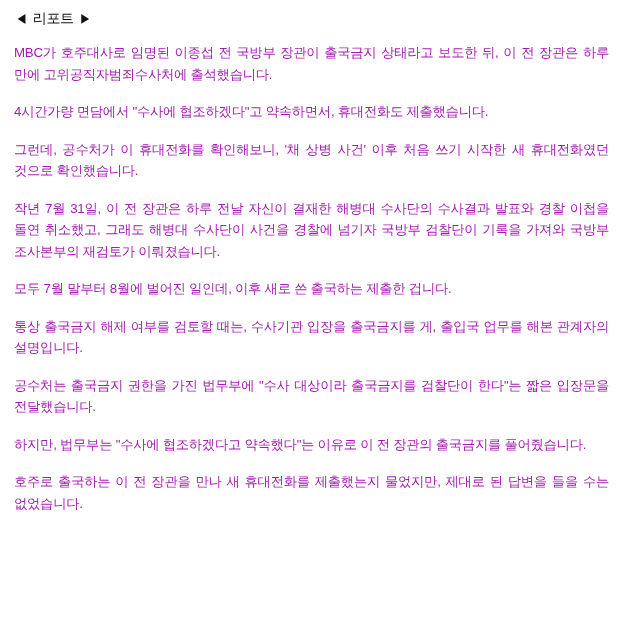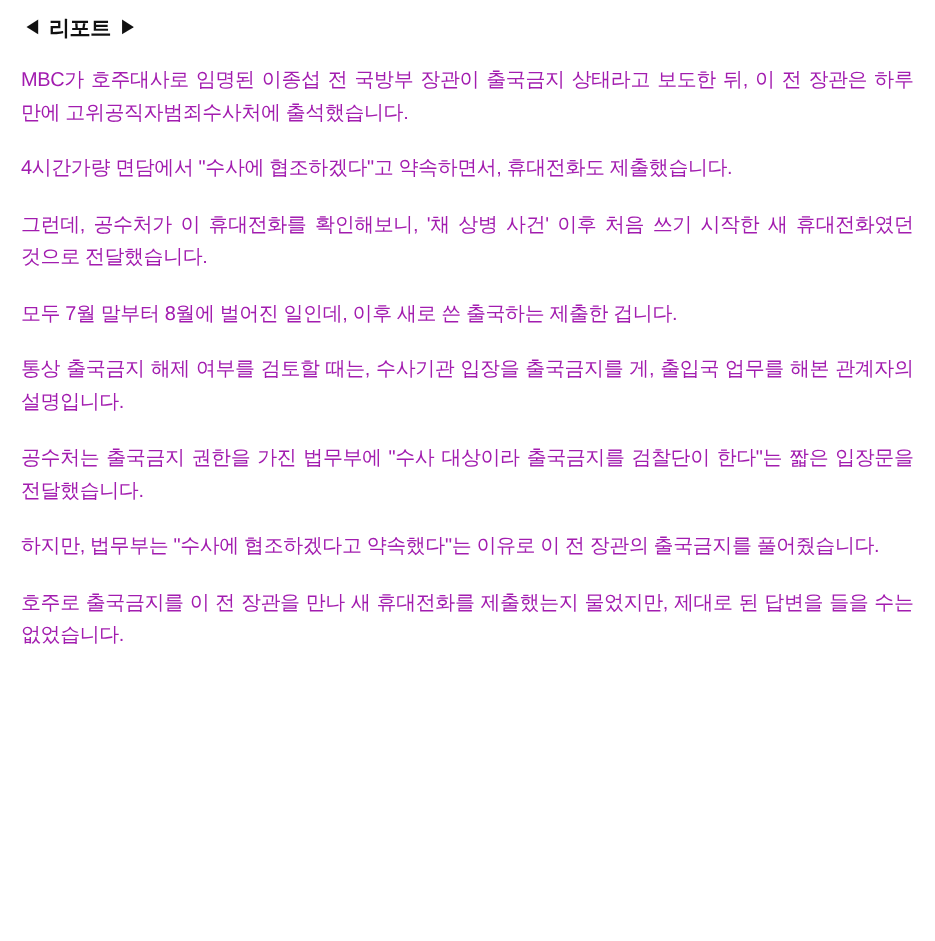--- a/index.html
+++ b/index.html
@@ -33,21 +33,21 @@
     letter-spacing: -0.3px;
   }
   .caret {
     display: inline-block;
     font-size: 11px;
     line-height: 1;
     color: #111111;
   }
   .section-title {
     font-size: 14px;
-    font-weight: bold;
+    font-weight: normal;
   }
   .article {
     font-size: 13.3px;
     line-height: 1.62;
     color: #a21caf;
     letter-spacing: -0.25px;
   }
   .article p {
     margin: 0 0 16px 0;
     text-align: justify;
@@ -65,21 +65,22 @@
 
   <div class="section-header">
     <span class="caret">◀</span>
     <span class="section-title">리포트</span>
     <span class="caret">▶</span>
   </div>
 
   <div class="article">
     <p>MBC가 호주대사로 임명된 이종섭 전 국방부 장관이 출국금지 상태라고 보도한 뒤, 이 전 장관은 하루 만에 고위공직자범죄수사처에 출석했습니다.</p>
     <p>4시간가량 면담에서 "수사에 협조하겠다"고 약속하면서, 휴대전화도 제출했습니다.</p>
-    <p>그런데, 공수처가 이 휴대전화를 확인해보니, '채 상병 사건' 이후 처음 쓰기 시작한 새 휴대전화였던 것으로 전달했습니다.</p>
+    <p>그런데, 공수처가 이 휴대전화를 확인해보니, '채 상병 사건' 이후 처음 쓰기 시작한 새 휴대전화였던 것으로 확인했습니다.</p>
+    <p>작년 7월 31일, 이 전 장관은 하루 전날 자신이 결재한 해병대 수사단의 수사결과 발표와 경찰 이첩을 돌연 취소했고, 그래도 해병대 수사단이 사건을 경찰에 넘기자 국방부 검찰단이 기록을 가져와 국방부 조사본부의 재검토가 이뤄졌습니다.</p>
     <p>모두 7월 말부터 8월에 벌어진 일인데, 이후 새로 쓴 출국하는 제출한 겁니다.</p>
     <p>통상 출국금지 해제 여부를 검토할 때는, 수사기관 입장을 출국금지를 게, 출입국 업무를 해본 관계자의 설명입니다.</p>
     <p>공수처는 출국금지 권한을 가진 법무부에 "수사 대상이라 출국금지를 검찰단이 한다"는 짧은 입장문을 전달했습니다.</p>
     <p>하지만, 법무부는 "수사에 협조하겠다고 약속했다"는 이유로 이 전 장관의 출국금지를 풀어줬습니다.</p>
-    <p>호주로 출국금지를 이 전 장관을 만나 새 휴대전화를 제출했는지 물었지만, 제대로 된 답변을 들을 수는 없었습니다.</p>
+    <p>호주로 출국하는 이 전 장관을 만나 새 휴대전화를 제출했는지 물었지만, 제대로 된 답변을 들을 수는 없었습니다.</p>
   </div>
 
 </div>
 
 </body></html>

